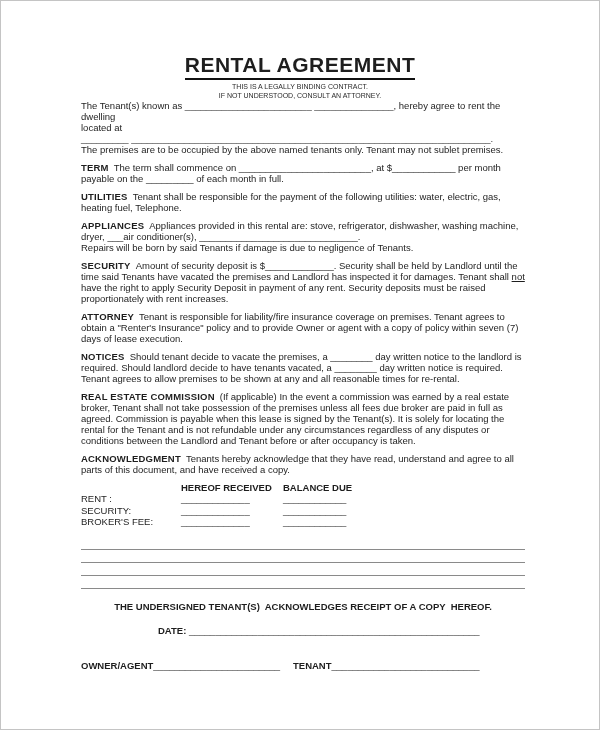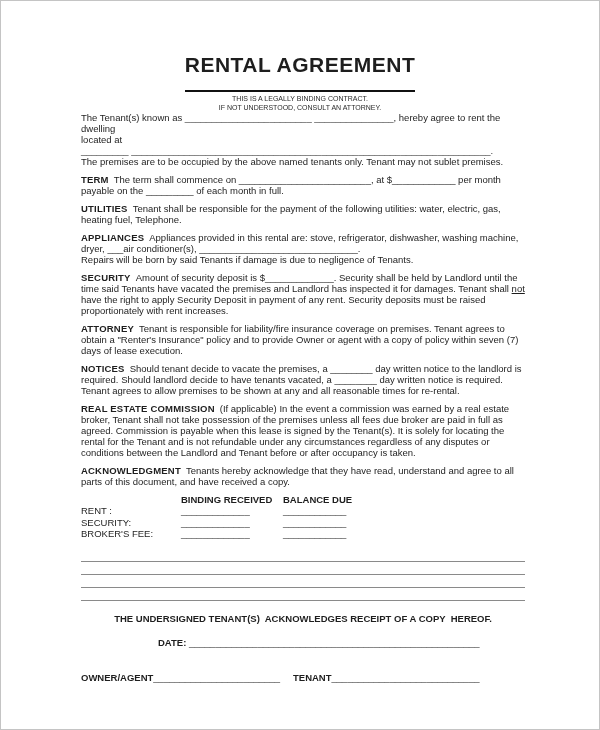--- a/index.html
+++ b/index.html
@@ -13,21 +13,21 @@
     color:#1e1e1e;
     overflow:hidden;
   }
   .content{margin:0 80px;width:444px;}
   .doc-header{text-align:center;margin-top:52px;}
   .doc-title{
     display:inline-block;
     font-size:21px;font-weight:bold;
     letter-spacing:.5px;
     border-bottom:2px solid #111;
-    padding-bottom:13px;
+    padding-bottom:1px;
     margin:0;
   }
   .doc-subtitle{font-size:7px;line-height:8.5px;color:#2a2a2a;margin-top:3px;}
   .body-text{font-size:9.5px;line-height:11px;}
   .body-text p{margin:0 0 7px 0;}
   .first-para{margin-top:18px;}
   b.h{margin-right:5px;letter-spacing:.2px;}
   .u{text-decoration:underline;}
   .blank{letter-spacing:0;color:#3a3a3a;}
   .pay-table{margin-top:2px;font-size:9.5px;line-height:11.3px;}
@@ -77,21 +77,21 @@
 
     <p><b class="h">NOTICES</b><span>Should tenant decide to vacate the premises, a ________ day written notice to the landlord is required. Should landlord decide to have tenants vacated, a ________ day written notice is required. Tenant agrees to allow premises to be shown at any and all reasonable times for re-rental.</span></p>
 
     <p><b class="h">REAL ESTATE COMMISSION</b><span>(If applicable) In the event a commission was earned by a real estate broker, Tenant shall not take possession of the premises unless all fees due broker are paid in full as agreed. Commission is payable when this lease is signed by the Tenant(s). It is solely for locating the rental for the Tenant and is not refundable under any circumstances regardless of any disputes or conditions between the Landlord and Tenant before or after occupancy is taken.</span></p>
 
     <p><b class="h">ACKNOWLEDGMENT</b><span>Tenants hereby acknowledge that they have read, understand and agree to all parts of this document, and have received a copy.</span></p>
 
     <div class="pay-table">
       <div class="pt-row">
         <span class="pt-label"></span>
-        <span class="pt-col1 pt-head">BINDING RECEIVED</span>
+        <span class="pt-col1 pt-head">HEREOF RECEIVED</span>
         <span class="pt-col2 pt-head">BALANCE DUE</span>
       </div>
       <div class="pt-row">
         <span class="pt-label">RENT :</span>
         <span class="pt-col1 blank">_____________</span>
         <span class="pt-col2 blank">____________</span>
       </div>
       <div class="pt-row">
         <span class="pt-label">SECURITY:</span>
         <span class="pt-col1 blank">_____________</span>

